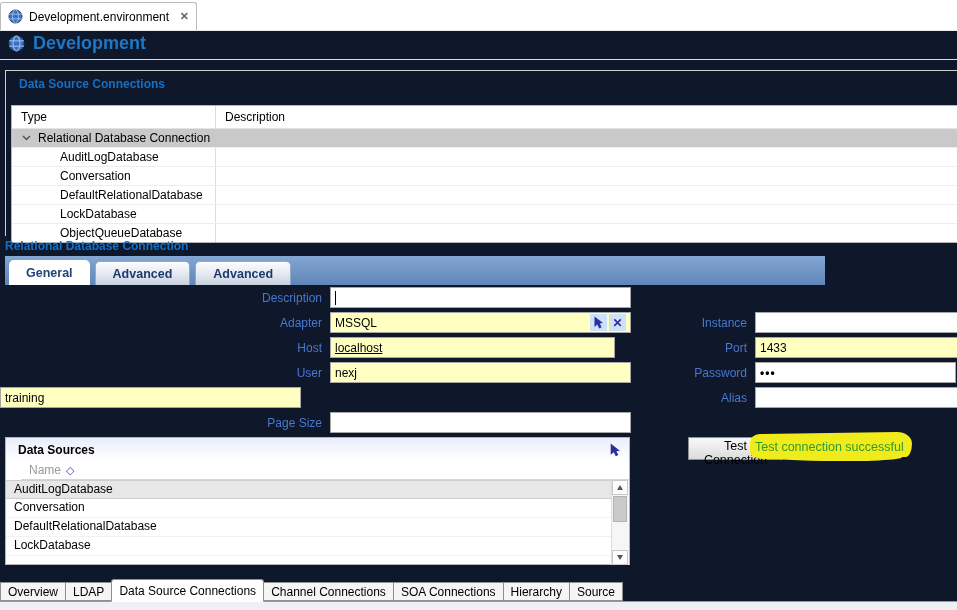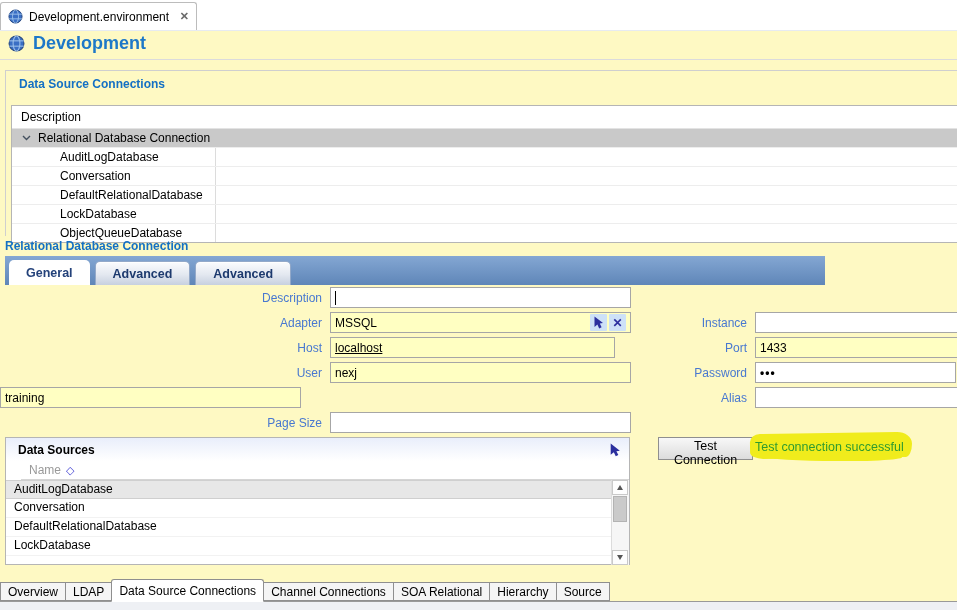--- a/index.html
+++ b/index.html
@@ -1,17 +1,17 @@
 <!DOCTYPE html>
 <html><head>
 <meta charset="utf-8">
 <style>
   html,body{margin:0;padding:0;}
   body{font-family:"Liberation Sans",sans-serif;background:#fff;}
-  .screen{position:relative;width:957px;height:610px;background:#fef9c3;overflow:hidden;font-size:12px;color:#000;}
+  .screen{position:relative;width:957px;height:610px;background:#0f172a;overflow:hidden;font-size:12px;color:#000;}
 
   
   .editor-tabbar{position:absolute;left:0;top:0;width:957px;height:30px;border-bottom:1px solid #e7ebf1;background:#fff;}
   .editor-tab{position:absolute;left:0;top:2px;width:197px;height:28px;box-sizing:border-box;
     border:1px solid #bcbcbc;border-bottom:none;border-radius:3px 3px 0 0;background:#fff;
     display:flex;align-items:center;padding:0 7px;z-index:2;}
   .editor-tab .lbl{margin:0 6px;white-space:nowrap;}
   .tab-close{color:#6a6a6a;font-size:11px;font-weight:bold;margin-left:auto;cursor:default;}
 
   
@@ -75,21 +75,21 @@
   .ds-scroll{position:absolute;right:0;top:0;bottom:0;width:17px;background:#f6f6f6;border-left:1px solid #dcdcdc;}
   .sbtn{position:absolute;left:0;width:16px;height:15px;background:#fdfdfd;border:1px solid #c9c9c9;
     box-sizing:border-box;display:flex;align-items:center;justify-content:center;}
   .sbtn.up{top:0;}
   .sbtn.down{bottom:0;}
   .thumb{position:absolute;left:1px;top:16px;width:14px;height:26px;background:#cacaca;border:1px solid #b3b3b3;box-sizing:border-box;}
   .tri-up{width:0;height:0;border-left:3.5px solid transparent;border-right:3.5px solid transparent;border-bottom:5px solid #555;}
   .tri-down{width:0;height:0;border-left:3.5px solid transparent;border-right:3.5px solid transparent;border-top:5px solid #555;}
 
   
-  .test-btn{position:absolute;left:658px;top:437px;width:95px;height:23px;
+  .test-btn{position:absolute;left:688px;top:437px;width:95px;height:23px;
     background:linear-gradient(#f8f8f8,#dcdcdc);border:1px solid #8f8f8f;font-size:12.5px;
     font-family:"Liberation Sans",sans-serif;cursor:default;}
   .blob1{position:absolute;left:750px;top:433px;width:162px;height:25px;background:#f0ec1c;
     border-radius:12px 18px 8px 16px / 10px 14px 16px 8px;transform:rotate(-0.8deg);}
   .blob2{position:absolute;left:758px;top:452px;width:144px;height:9px;background:#f0ec1c;
     border-radius:50% 40% 60% 50%;transform:rotate(1deg);}
   .status-text{position:absolute;left:755px;top:440px;color:#2f9b2f;font-size:12.5px;z-index:2;}
 
   
   .bottom-tabs{position:absolute;left:0;top:579px;width:957px;height:23px;box-sizing:border-box;
@@ -132,20 +132,21 @@
         </svg>
     </span>
     <h1>Development</h1>
   </div>
   <div class="hr-sep"></div>
 
   <div class="conn-group">
     <div class="section-title">Data Source Connections</div>
     <div class="conn-table">
       <div class="tr head">
+        <div class="c1">Type</div>
         <div class="c2" style="padding-left:9px;display:flex;align-items:center;">Description</div>
       </div>
       <div class="tr group">
         <div class="c1">
           <span class="icon chev">
             <svg width="9" height="6" viewBox="0 0 9 6">
                 <polyline points="1,1 4.5,4.5 8,1" stroke="#44505f" stroke-width="1.4" fill="none"></polyline>
               </svg>
           </span>
           <span class="lbl">Relational Database Connection</span>
@@ -298,19 +299,19 @@
   <button class="test-btn">Test Connection</button>
   <div class="blob1"></div>
   <div class="blob2"></div>
   <div class="status-text">Test connection successful</div>
 
   <div class="bottom-tabs">
     <div class="btab">Overview</div>
     <div class="btab">LDAP</div>
     <div class="btab selected">Data Source Connections</div>
     <div class="btab">Channel Connections</div>
-    <div class="btab">SOA Relational</div>
+    <div class="btab">SOA Connections</div>
     <div class="btab">Hierarchy</div>
     <div class="btab">Source</div>
   </div>
   <div class="bottom-strip"></div>
 
 </div>
 
 </body></html>

